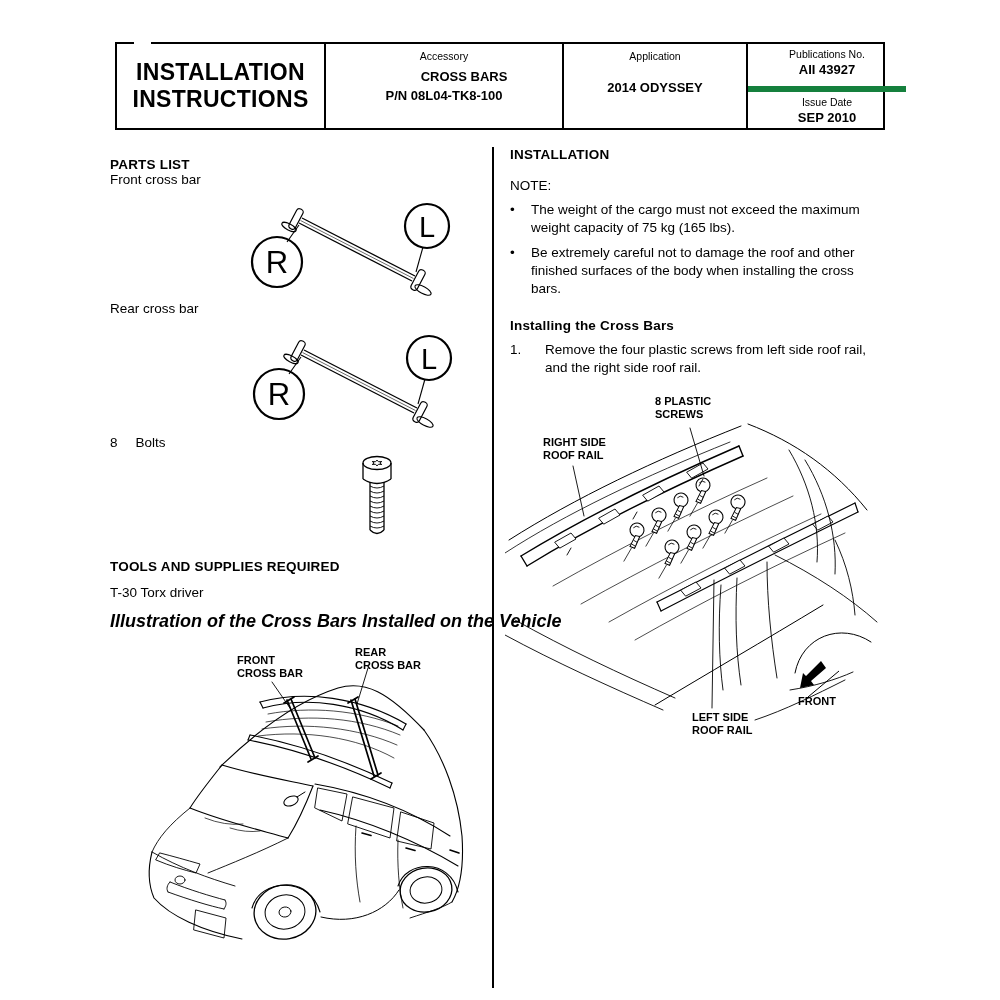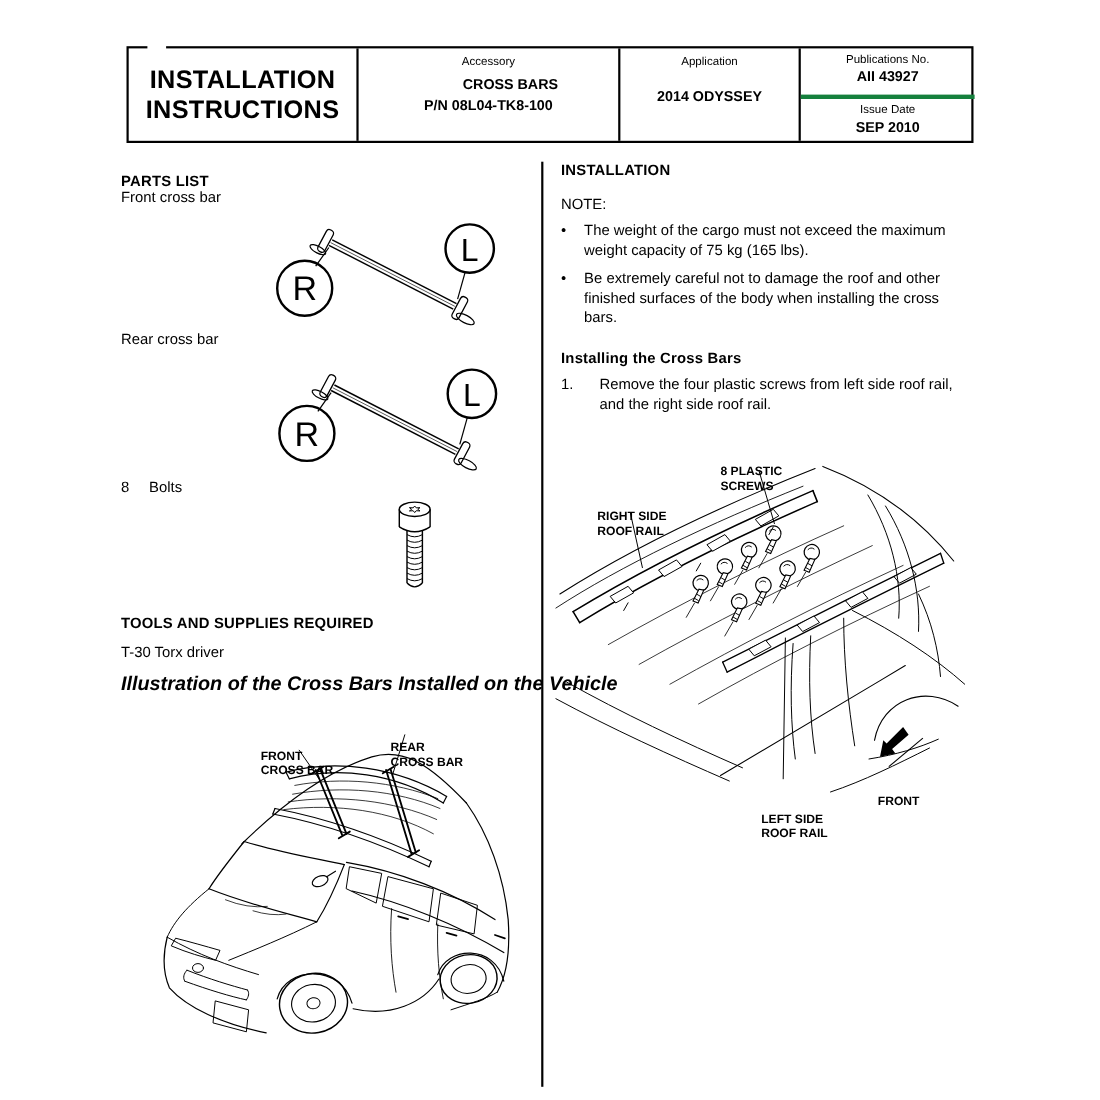--- a/index.html
+++ b/index.html
@@ -7,53 +7,53 @@
         font-family:"Liberation Sans", sans-serif;color:#000;overflow:hidden;}
   .abs{position:absolute;}
   
   .hdr-box{border:2px solid #000;box-sizing:border-box;}
   .hdr-gap{background:#fff;}
   .title-cell{display:flex;flex-direction:column;justify-content:center;align-items:center;
               font-weight:bold;font-size:23px;line-height:27px;letter-spacing:.3px;}
   .hdr-col{box-sizing:border-box;border-left:2px solid #000;text-align:center;}
   .hdr-label{font-size:10.5px;font-weight:normal;padding-top:6px;}
   .hdr-val{font-size:13px;font-weight:bold;}
-  .hdr-split{border-top:4px solid #15803d;}
+  .hdr-split{border-top:6px solid #15803d;}
   
   .h1{font-size:13.5px;font-weight:bold;letter-spacing:.2px;}
   .body-t{font-size:13.5px;line-height:18px;}
   .cap-i{font-size:18px;font-weight:bold;font-style:italic;}
   .note-list{width:376px;}
   .note-item{display:flex;margin-bottom:7px;}
   .note-bullet{width:21px;flex:none;font-size:13.5px;line-height:18px;}
   .note-text{width:352px;font-size:13.5px;line-height:18px;}
   .step{display:flex;}
   .step-num{width:35px;flex:none;font-size:13.5px;line-height:18px;}
   .step-text{width:330px;font-size:13.5px;line-height:18px;}
-  .fig-label{font-size:11px;line-height:13px;font-weight:bold;white-space:pre-line;margin-top:28px;}
+  .fig-label{font-size:11px;line-height:13px;font-weight:bold;white-space:pre-line;}
   .divider{background:#000;}
   svg{display:block;}
   svg text{font-family:"Liberation Sans", sans-serif;}
 </style>
 </head>
 <body>
 
 <div class="page">
 
   <div class="abs hdr-box" style="left:115px;top:42px;width:770px;height:88px;display:flex;">
     <div class="title-cell" style="width:207px;flex:none;">
       <div>INSTALLATION</div>
       <div>INSTRUCTIONS</div>
     </div>
     <div class="hdr-col" style="width:238px;flex:none;">
       <div class="hdr-label">Accessory</div>
       <div class="hdr-val" style="margin-top:7px;padding-left:40px;">CROSS BARS</div>
       <div class="hdr-val" style="margin-top:4px;">P/N 08L04-TK8-100</div>
     </div>
-    <div class="hdr-col" style="width:164px;flex:none;">
+    <div class="hdr-col" style="width:184px;flex:none;">
       <div class="hdr-label">Application</div>
       <div class="hdr-val" style="margin-top:18px;">2014 ODYSSEY</div>
     </div>
     <div class="hdr-col" style="width:160px;flex:none;display:flex;flex-direction:column;">
       <div style="height:42px;">
         <div class="hdr-label" style="padding-top:4px;">Publications No.</div>
         <div class="hdr-val" style="margin-top:2px;">AII 43927</div>
       </div>
       <div class="hdr-split" style="flex:1;">
         <div class="hdr-label" style="padding-top:4px;">Issue Date</div>

